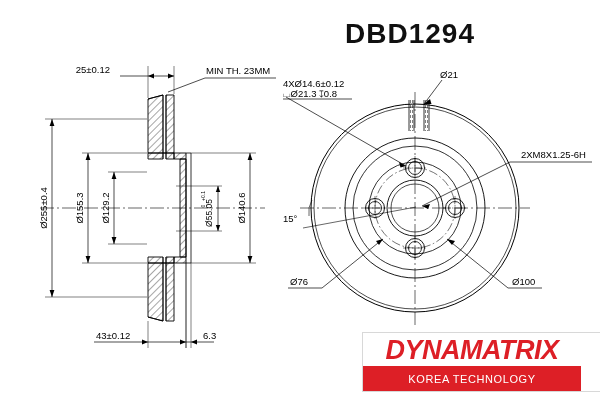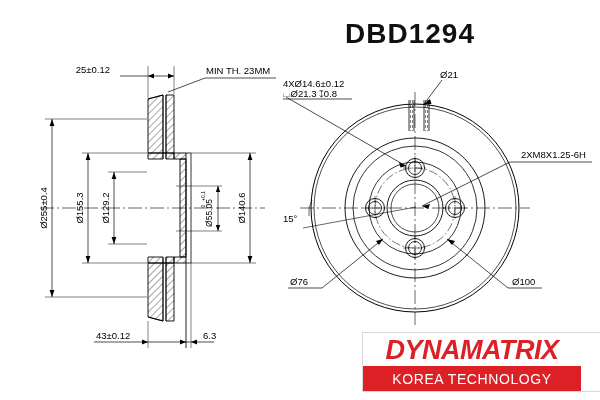--- a/index.html
+++ b/index.html
@@ -48,21 +48,21 @@
     right:8px;top:4px;
     font-size:7px;
     color:#dd1f26;
   }
   .logo-bar{
     position:absolute;
     left:0;bottom:0;
     width:218px;height:25px;
     background:#dd1f26;
     color:#ffffff;
-    font-size:14px;
+    font-size:11px;
     letter-spacing:0.6px;
     display:flex;align-items:center;justify-content:center;
     font-family:"Liberation Sans", sans-serif;
     white-space:nowrap;
   }
   svg text{
     font-family:"Liberation Sans", sans-serif;
     fill:#000000;
   }
 </style>

